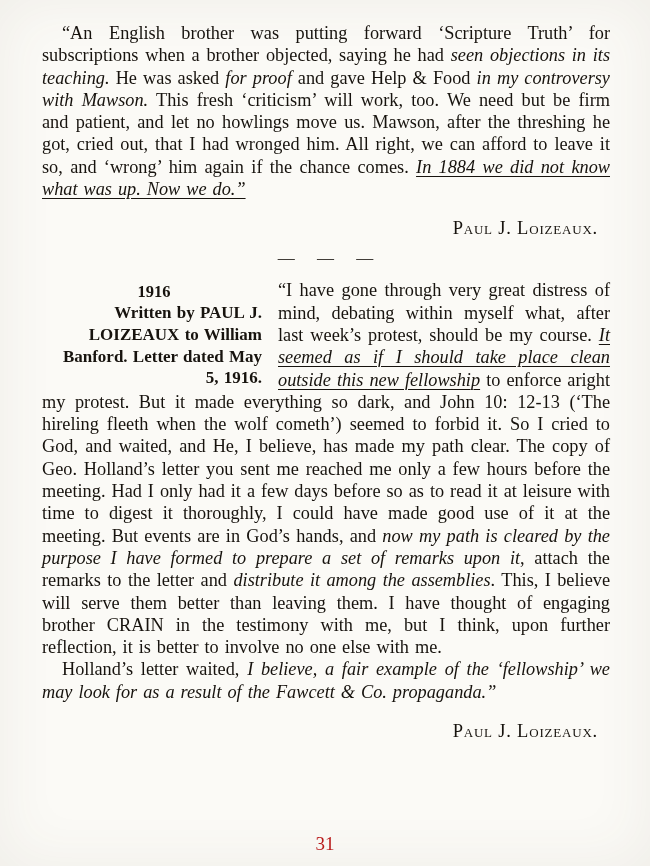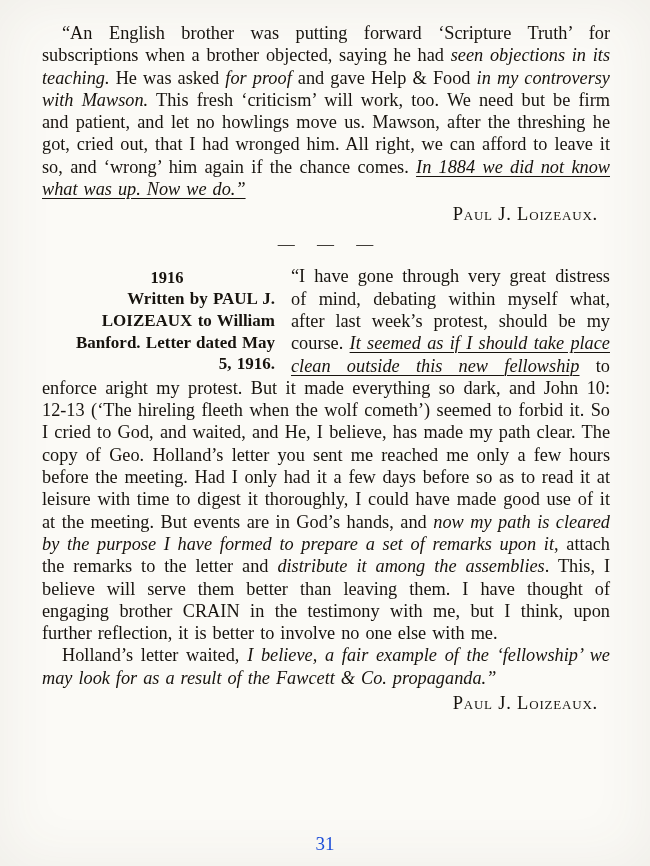--- a/index.html
+++ b/index.html
@@ -31,35 +31,35 @@
     text-decoration:underline;
     text-underline-offset:3px;
     text-decoration-thickness:1.2px;
   }
   .signature{
     text-align:right;
     font-variant:small-caps;
     font-size:18.5px;
     letter-spacing:0.8px;
     padding-right:12px;
-    margin-top:3px;
+    margin-top:17px;
     line-height:22px;
   }
   .separator{
     text-align:center;
     font-size:17px;
     margin:9px 0 11px;
     word-spacing:16px;
     letter-spacing:1px;
   }
   .section::after{ content:""; display:block; clear:both; }
   .note-float{
     float:left;
     width:216px;
-    margin:2px 16px 2px 17px;
+    margin:2px 16px 2px 4px;
     font-weight:bold;
   }
   .note-year{
     text-align:center;
     font-size:16.5px;
     line-height:21px;
     font-weight:bold;
   }
   .note-text{
     font-size:17px;
@@ -67,21 +67,21 @@
     text-align:right;
     word-spacing:1px;
   }
   .page-number{
     position:absolute;
     bottom:11px;
     left:0;
     width:100%;
     text-align:center;
     font-size:19px;
-    color:#1d4ed8;
+    color:#b91c1c;
   }
 </style>
 </head>
 <body>
 
 <div class="page">
 
   <p class="para indent"><span>“An English brother was putting forward ‘Scripture Truth’ for subscriptions when a brother objected, saying he had </span><span class="it">seen objections in its teaching.</span><span> He was asked </span><span class="it">for proof</span><span> and gave Help &amp; Food </span><span class="it">in my controversy with Mawson.</span><span> This fresh ‘criticism’ will work, too. We need but be firm and patient, and let no howlings move us. Mawson, after the threshing he got, cried out, that I had wronged him. All right, we can afford to leave it so, and ‘wrong’ him again if the chance comes. </span><span class="it ul">In 1884 we did not know what was up. Now we do.”</span></p>
 
   <div class="signature">Paul J. Loizeaux.</div>

